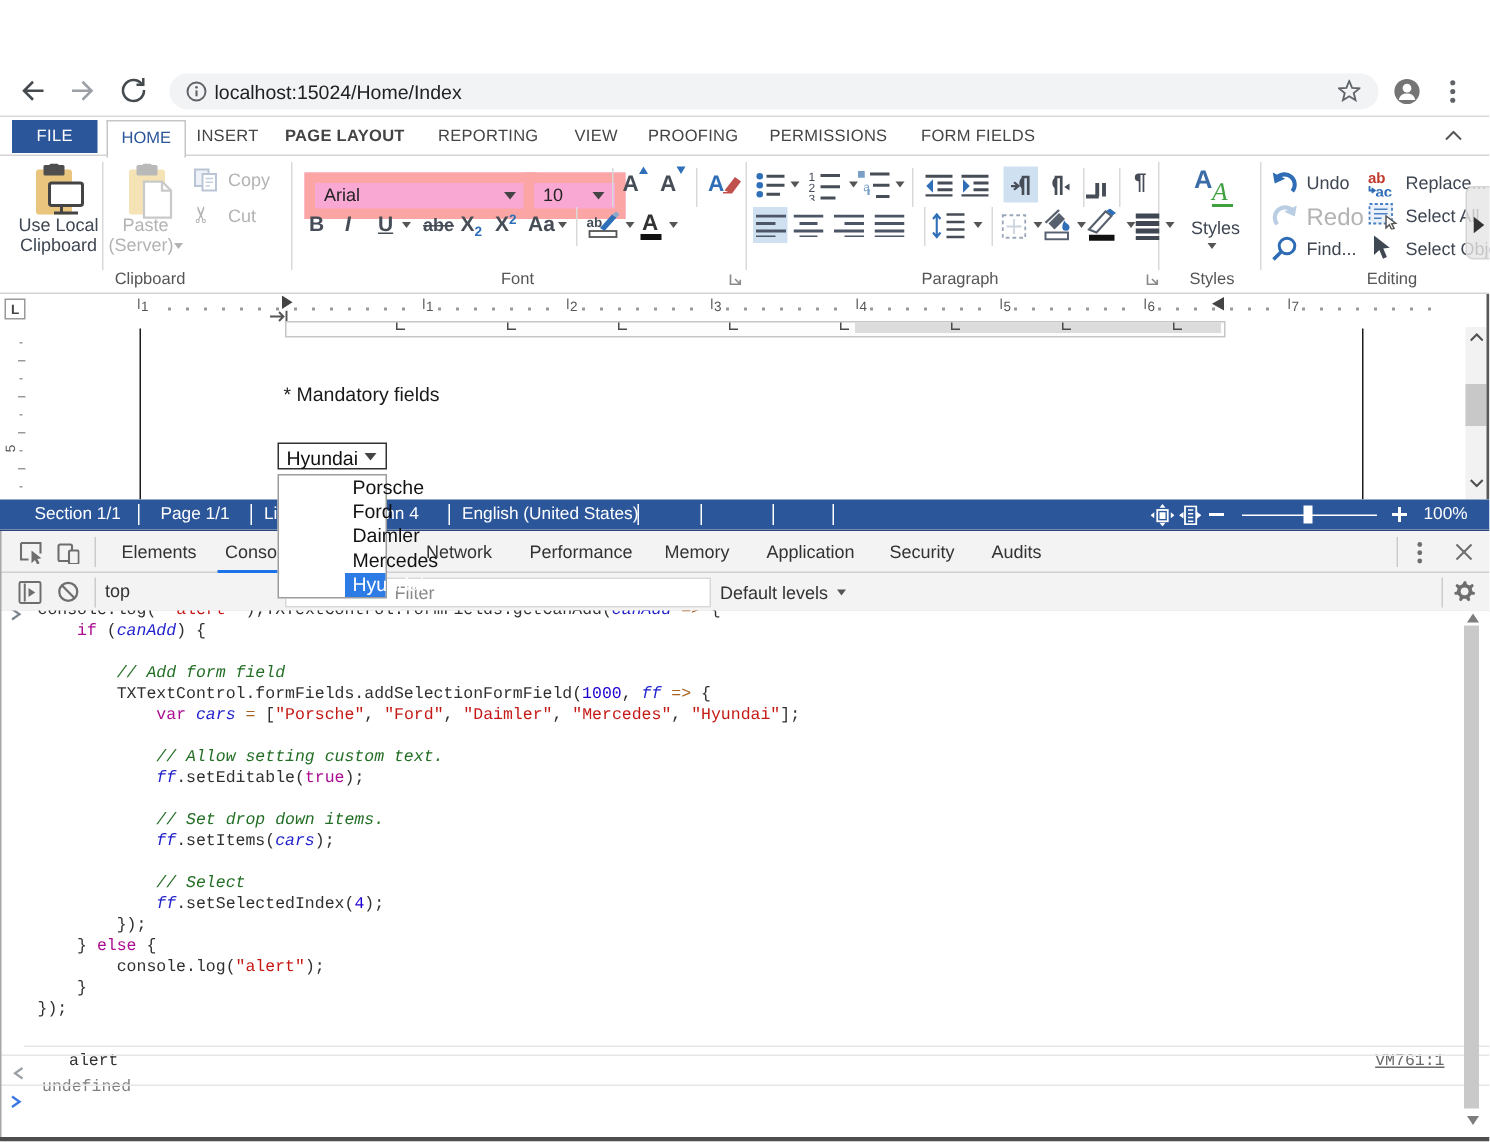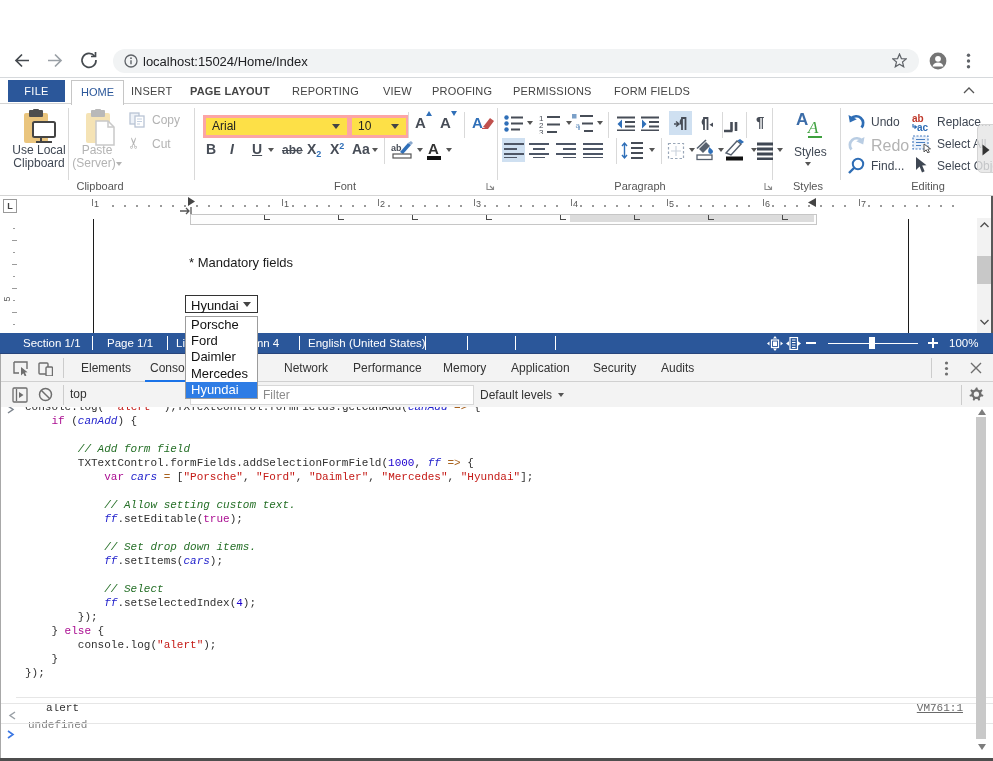--- a/index.html
+++ b/index.html
@@ -18,21 +18,21 @@
   
   #ribbontabs{left:0;top:78px;width:993px;height:25px;background:#fff;border-bottom:1px solid #d4d4d4;}
   .rtab{font-size:11px;color:#444;top:7px;letter-spacing:0.2px;}
   #filetab{left:8px;top:2px;width:57px;height:22px;background:#2b579a;color:#fff;font-size:11px;text-align:center;line-height:22px;letter-spacing:0.3px;}
   #hometab{left:71px;top:2px;width:51px;height:24px;background:#fff;border:1px solid #c6c6c6;border-bottom:none;color:#2b579a;font-size:11px;text-align:center;line-height:22px;z-index:3;}
   #ribbon{left:0;top:104px;width:993px;height:91px;background:#fff;border-bottom:1px solid #d4d4d4;}
   .gsep{position:absolute;top:4px;width:1px;height:72px;background:#d9d9d9;}
   .glabel{position:absolute;top:76px;font-size:11px;color:#555;width:100px;text-align:center;}
   .btnlabel{font-size:11px;color:#3f4753;text-align:center;line-height:13px;}
   .gray{color:#b3b3b3;}
-  .combo{position:absolute;background:#fde047;border:3px solid #fca5a5;font-size:12px;color:#222;}
+  .combo{position:absolute;background:#f9a8d4;border:7px solid #fca5a5;font-size:12px;color:#222;}
   .carr{position:absolute;width:0;height:0;border-left:4px solid transparent;border-right:4px solid transparent;border-top:5px solid #444;}
   .dd{display:inline-block;width:0;height:0;border-left:3px solid transparent;border-right:3px solid transparent;border-top:4px solid #555;vertical-align:middle;}
   
   #doc{left:0;top:196px;width:993px;height:137px;background:#fff;overflow:hidden;}
   .tick{position:absolute;width:2px;height:2px;background:#9a9a9a;}
   .rnum{position:absolute;font-size:9px;color:#555;top:3px;}
   .tabstop{position:absolute;width:5px;height:4px;border-left:1.5px solid #4a4a4a;border-bottom:1.5px solid #4a4a4a;}
   
   #statusbar{left:0;top:333px;width:993px;height:20px;background:#2b579a;color:#fff;font-size:11.5px;}
   .ssep{position:absolute;top:3px;width:1px;height:14px;background:#fff;}
@@ -45,21 +45,21 @@
   pre.code{margin:0;font-family:"Liberation Mono",monospace;font-size:11px;line-height:14px;color:#303030;}
   .kw{color:#aa0d91;}
   .def{color:#2222cc;font-style:italic;}
   .num{color:#1c00cf;}
   .str{color:#c41a16;}
   .cm{color:#236e25;font-style:italic;}
   .op{color:#a8621e;}
   
   #combobox{left:185px;top:295px;width:71px;height:16px;background:#fff;border:1px solid #333;font-size:13px;color:#111;z-index:50;}
   #droplist{left:185px;top:316px;width:71px;background:#fff;border:1px solid #9c9c9c;z-index:50;font-size:13px;color:#111;}
-  .ditem{height:16.2px;line-height:16.2px;padding-left:5px;}
+  .ditem{height:16.2px;line-height:16.2px;padding-left:5px;margin-left:44px;}
   svg{display:block;}
 </style>
 </head>
 <body>
 <div id="app">
 
 
   <div class="abs" id="toolbar">
     <svg class="abs" style="left:14px;top:8px;" width="17" height="17">
         <path d="M15 8.5 H2.5 M8 2.5 L2 8.5 L8 14.5" stroke="#454a4f" stroke-width="1.7" fill="none"></path>

